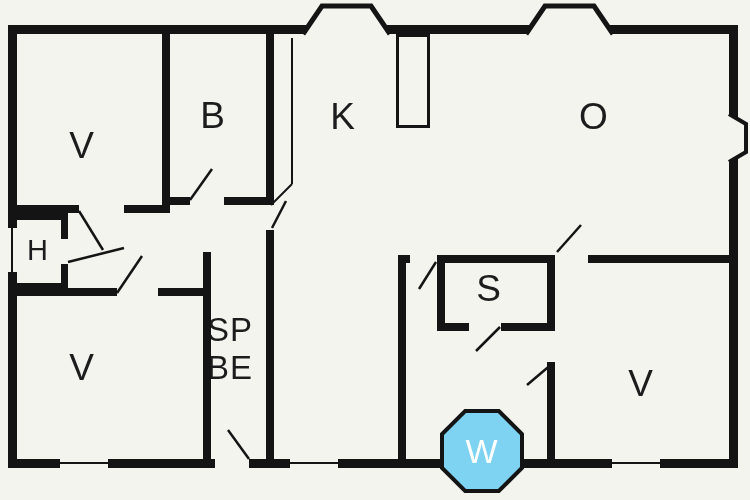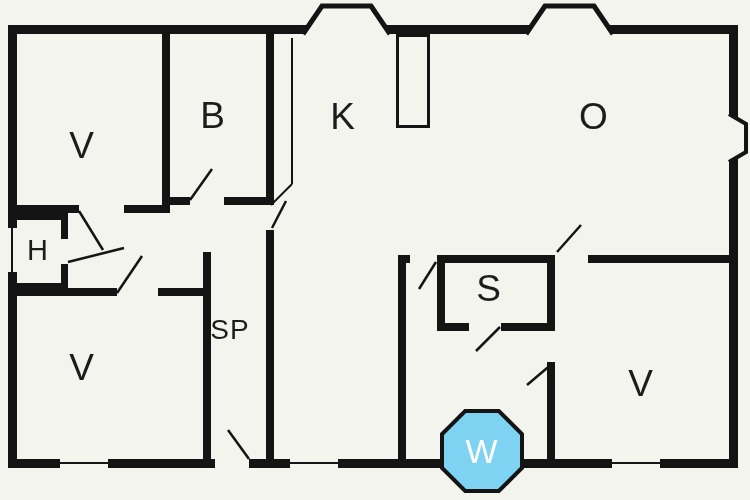--- a/index.html
+++ b/index.html
@@ -13,21 +13,21 @@
   .wall{position:absolute;background:#141414;}
   .win{position:absolute;background:#f4f4ef;}
   .winline{position:absolute;background:#141414;}
   .fixture{position:absolute;background:#f4f4ef;border:3px solid #141414;box-sizing:border-box;}
   .room-label{
     position:absolute;transform:translate(-50%,-50%);
     font-size:37px;color:#1c1c1c;letter-spacing:1px;
     z-index:1;white-space:nowrap;
   }
   .room-label.small{font-size:29px;}
-  .room-label.mid{font-size:28px;}
+  .room-label.mid{font-size:33px;}
   svg.overlay{position:absolute;left:0;top:0;z-index:4;pointer-events:none;}
   #wc-octagon{
     position:absolute;left:440px;top:409px;width:84px;height:84px;z-index:6;
     clip-path:polygon(29% 0,71% 0,100% 29%,100% 71%,71% 100%,29% 100%,0 71%,0 29%);
     background:#141414;
   }
   #wc-octagon .inner{
     position:absolute;left:4px;top:4px;right:4px;bottom:4px;
     clip-path:polygon(29% 0,71% 0,100% 29%,100% 71%,71% 100%,29% 100%,0 71%,0 29%);
     background:#7ed3f2;
@@ -42,20 +42,21 @@
 <body>
 
 <div id="plan">
 
   <div class="room-label" style="left:82px;top:146px">V</div>
   <div class="room-label" style="left:213px;top:116px">B</div>
   <div class="room-label" style="left:343px;top:117px">K</div>
   <div class="room-label" style="left:594px;top:117px">O</div>
   <div class="room-label small" style="left:38px;top:250px">H</div>
   <div class="room-label mid" style="left:230px;top:330px">SP</div>
+  <div class="room-label mid" style="left:230px;top:368px">BE</div>
   <div class="room-label" style="left:489px;top:289px">S</div>
   <div class="room-label" style="left:82px;top:368px">V</div>
   <div class="room-label" style="left:641px;top:384px">V</div>
 
   <div class="wall z2" style="left:8px;top:25px;width:730px;height:9px"></div>
   <div class="wall z2" style="left:8px;top:459px;width:730px;height:9px"></div>
   <div class="wall z2" style="left:8px;top:25px;width:9px;height:443px"></div>
   <div class="wall z2" style="left:729px;top:25px;width:9px;height:443px"></div>
 
   <div class="wall z2" style="left:162px;top:34px;width:8px;height:171px"></div>

